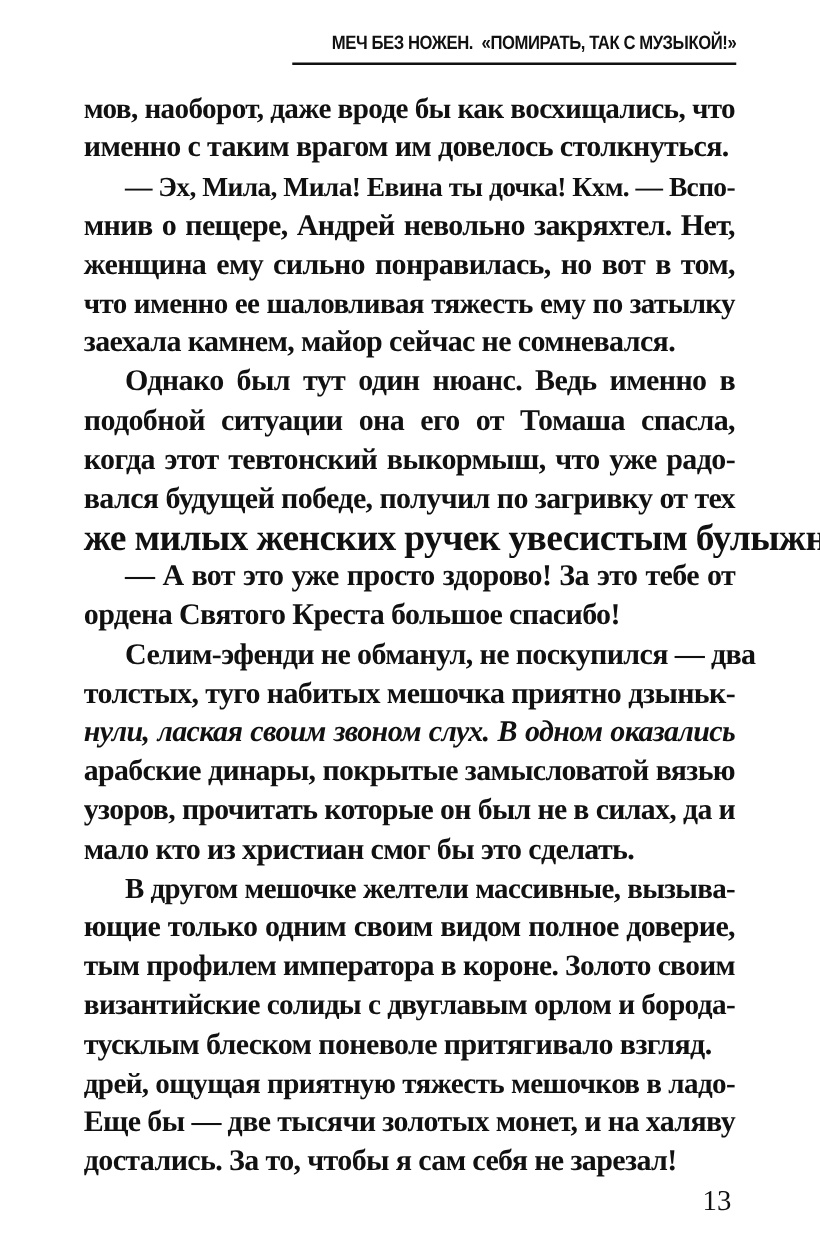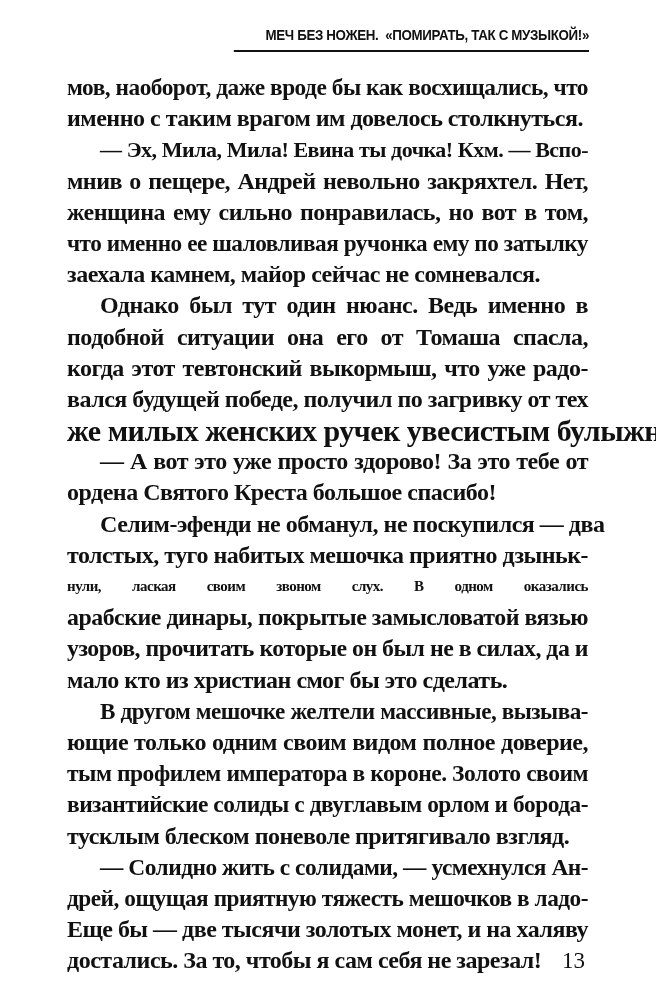--- a/index.html
+++ b/index.html
@@ -78,56 +78,55 @@
 
   <div class="paragraph">
     <span class="line" style="letter-spacing: -0.5px; transform-origin: left center; display: block; font-size: 23.3358px;">мов, наоборот, даже вроде бы как восхищались, что</span>
     <span class="line last">именно с таким врагом им довелось столкнуться.</span>
   </div>
 
   <div class="paragraph">
     <span class="line indent" style="letter-spacing: -0.5px; transform-origin: left center; display: block; font-size: 21.9712px;">— Эх, Мила, Мила! Евина ты дочка! Кхм. — Вспо-</span>
     <span class="line">мнив о пещере, Андрей невольно закряхтел. Нет,</span>
     <span class="line">женщина ему сильно понравилась, но вот в том,</span>
-    <span class="line" style="letter-spacing: -0.5px; transform-origin: left center; display: block; font-size: 23.2538px;">что именно ее шаловливая ручонка ему по затылку</span>
+    <span class="line" style="letter-spacing: -0.5px; transform-origin: left center; display: block; font-size: 23.2538px;">что именно ее шаловливая тяжесть ему по затылку</span>
     <span class="line last">заехала камнем, майор сейчас не сомневался.</span>
   </div>
 
   <div class="paragraph">
     <span class="line indent">Однако был тут один нюанс. Ведь именно в</span>
     <span class="line">подобной ситуации она его от Томаша спасла,</span>
     <span class="line">когда этот тевтонский выкормыш, что уже радо-</span>
     <span class="line">вался будущей победе, получил по загривку от тех</span>
     <span class="line last" style="letter-spacing: -0.5px; transform-origin: left center; display: block; font-size: 30px;">же милых женских ручек увесистым булыжником...</span>
   </div>
 
   <div class="paragraph">
     <span class="line indent">— А вот это уже просто здорово! За это тебе от</span>
     <span class="line last">ордена Святого Креста большое спасибо!</span>
   </div>
 
   <div class="paragraph">
     <span class="line indent" style="letter-spacing: -0.5px; transform-origin: left center; display: block; font-size: 24px;">Селим-эфенди не обманул, не поскупился — два</span>
     <span class="line" style="letter-spacing: -0.5px; transform-origin: left center; display: block; font-size: 23.9691px;">толстых, туго набитых мешочка приятно дзыньк-</span>
-    <span class="line" style="letter-spacing: -0.5px; transform-origin: left center; display: block; font-size: 15px;">нули, лаская своим звоном слух. В одном оказались</span>
+    <span class="line" style="letter-spacing: -0.5px; transform-origin: left center; display: block; font-size: 24px; font-style: italic;">нули, лаская своим звоном слух. В одном оказались</span>
     <span class="line" style="letter-spacing: -0.5px; transform-origin: left center; display: block; font-size: 23.8939px;">арабские динары, покрытые замысловатой вязью</span>
     <span class="line" style="letter-spacing: -0.5px; transform-origin: left center; display: block; font-size: 23.8001px;">узоров, прочитать которые он был не в силах, да и</span>
     <span class="line last">мало кто из христиан смог бы это сделать.</span>
   </div>
 
   <div class="paragraph">
     <span class="line indent" style="letter-spacing: -0.5px; transform-origin: left center; display: block; font-size: 23.1734px;">В другом мешочке желтели массивные, вызыва-</span>
     <span class="line">ющие только одним своим видом полное доверие,</span>
     <span class="line" style="letter-spacing: -0.5px; transform-origin: left center; display: block; font-size: 23.5453px;">тым профилем императора в короне. Золото своим</span>
     <span class="line" style="letter-spacing: -0.5px; transform-origin: left center; display: block; font-size: 23.4061px;">византийские солиды с двуглавым орлом и борода-</span>
     <span class="line last">тусклым блеском поневоле притягивало взгляд.</span>
   </div>
 
   <div class="paragraph">
-    <span class="line indent" style="letter-spacing: -0.5px; transform-origin: left center; display: block; font-size: 23.3765px;">— Солидно жить с солидами, — усмехнулся Ан-</span>
     <span class="line" style="letter-spacing: -0.5px; transform-origin: left center; display: block; font-size: 23.2998px;">дрей, ощущая приятную тяжесть мешочков в ладо-</span>
     <span class="line" style="letter-spacing: -0.5px; transform-origin: left center; display: block; font-size: 23.9791px;">Еще бы — две тысячи золотых монет, и на халяву</span>
     <span class="line last">достались. За то, чтобы я сам себя не зарезал!</span>
   </div>
 
 </div>
 
 <div class="page-number">13</div>
 
 </body></html>

